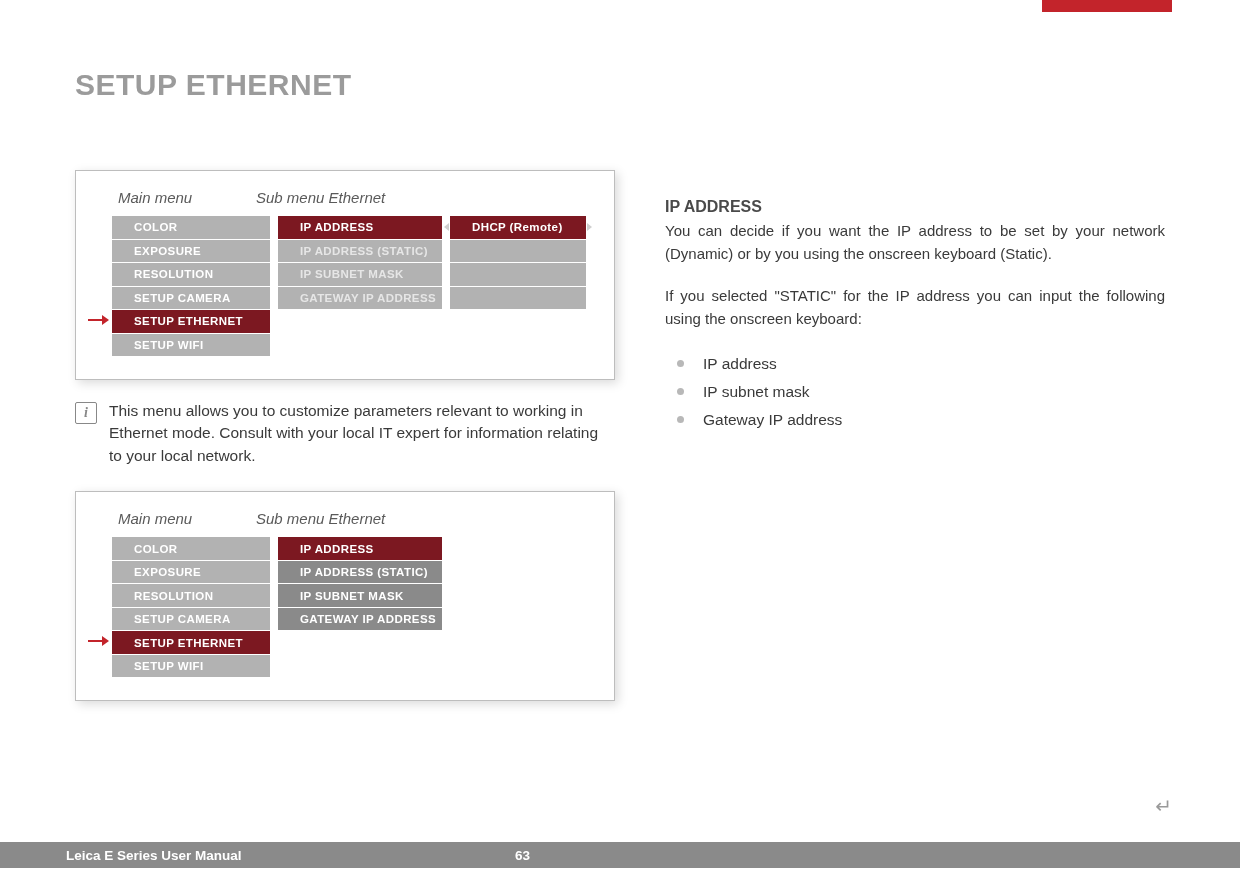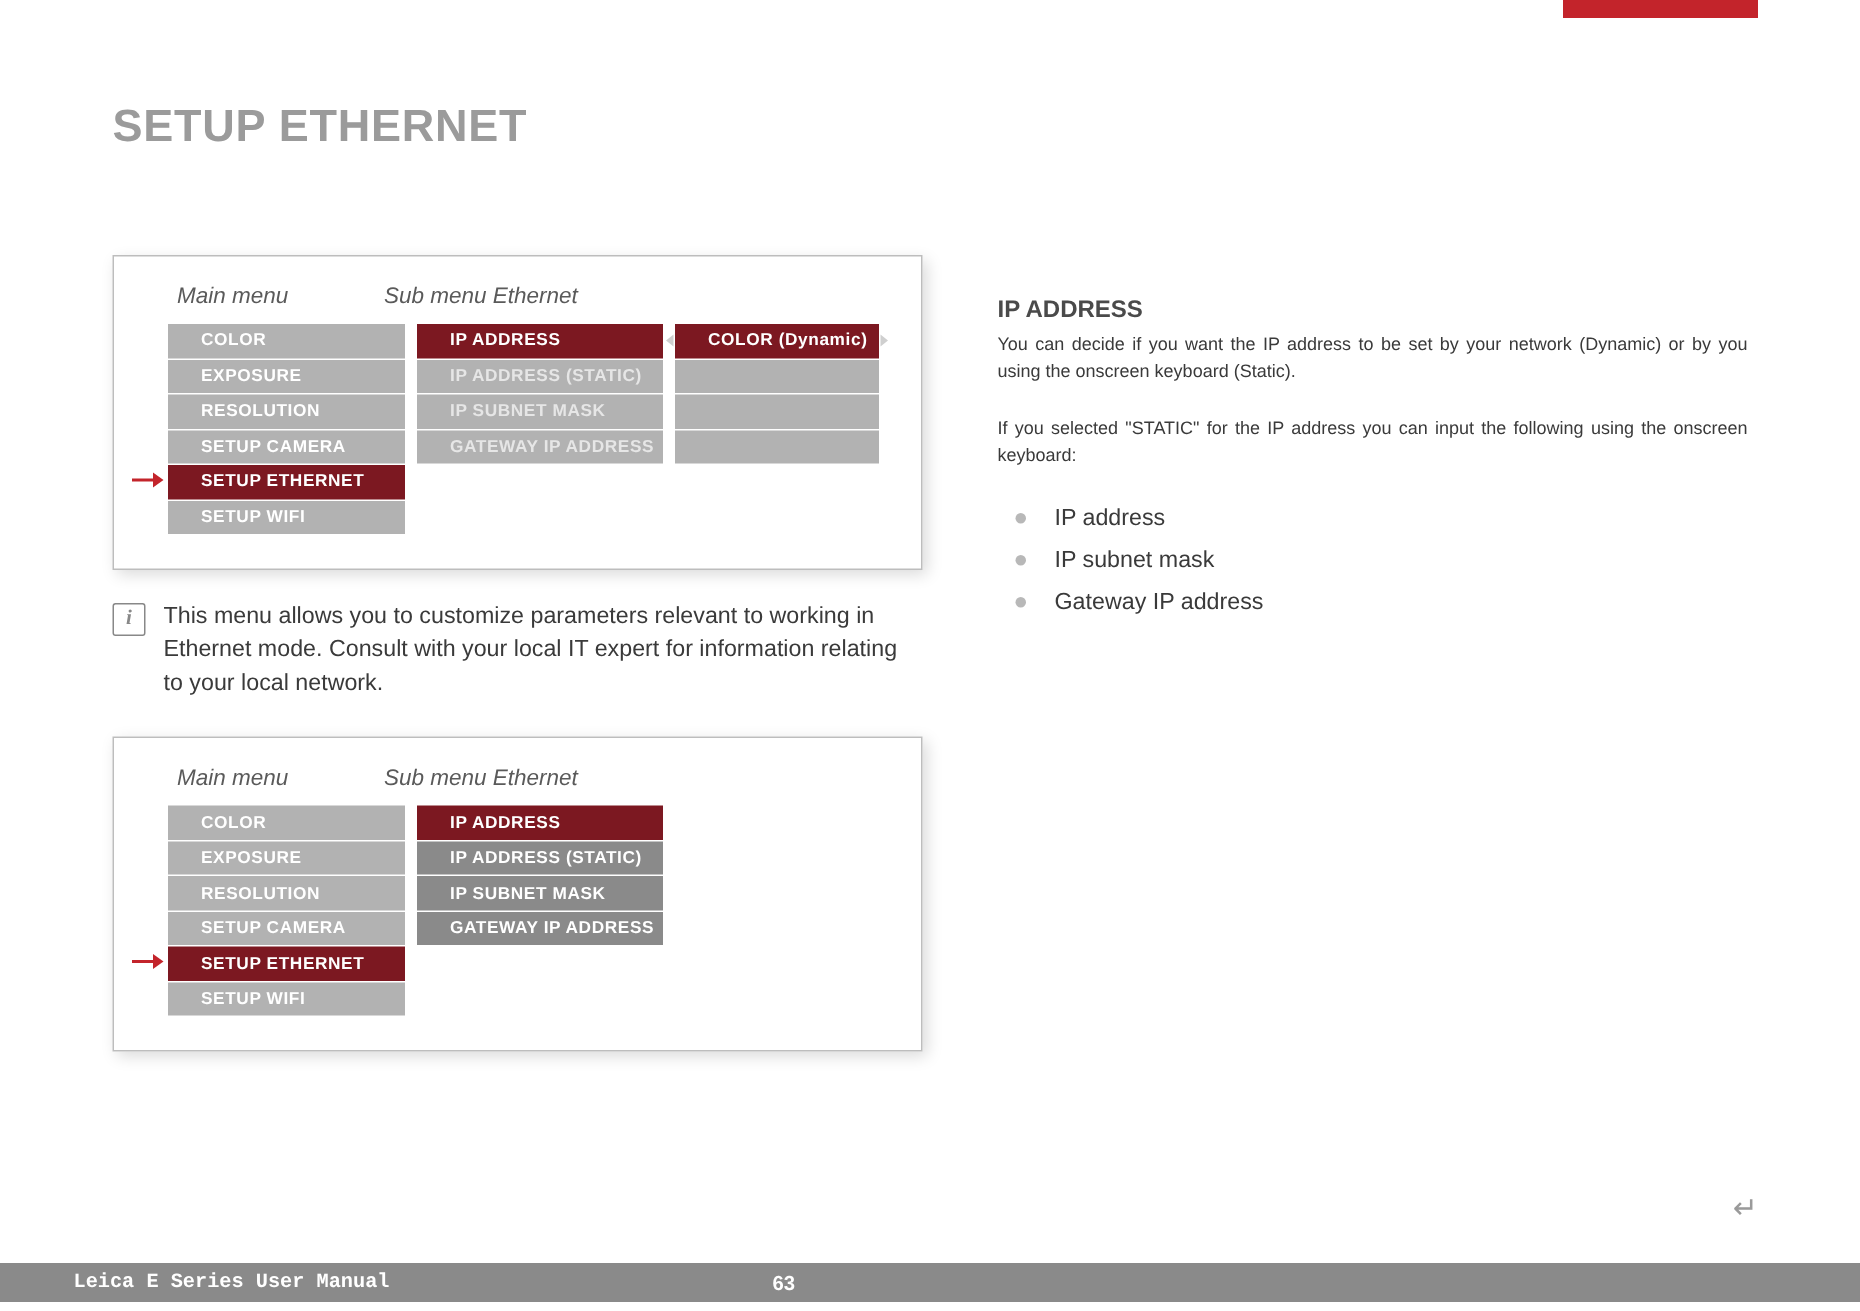--- a/index.html
+++ b/index.html
@@ -118,21 +118,21 @@
     flex: 0 0 22px;
     margin-top: 2px;
   }
   .right-col h2 {
     font-size: 16px;
     font-weight: 700;
     color: #4a4a4a;
     margin-bottom: 4px;
   }
   .right-col p {
-    font-size: 12px;
+    font-size: 15px;
     line-height: 1.5;
     color: #3a3a3a;
     margin-bottom: 20px;
     text-align: justify;
   }
   .bullets { list-style: none; padding-left: 12px; }
   .bullets li {
     font-size: 15.5px;
     line-height: 1.8;
     color: #3a3a3a;
@@ -164,21 +164,21 @@
   .footer .bar {
     background: #8a8a8a;
     color: #fff;
     height: 26px;
     display: flex;
     align-items: center;
     width: 100%;
     font-size: 13.5px;
     font-weight: 700;
   }
-  .footer .bar .f1 { flex: 0 0 430px; padding-left: 49px; font-family: Liberation Mono, monospace;}
+  .footer .bar .f1 { flex: 0 0 430px; padding-left: 66px;}
   .footer .bar .f2 { flex: 1; text-align: left;}
   .footer .bar .f3 { flex: 0 0 100px; text-align: right; }
 </style>
 </head>
 <body>
 
 <div class="red-tab"></div>
 
 <div class="page">
   <div class="left-col">
@@ -203,21 +203,21 @@
               <div class="cell sel">SETUP ETHERNET</div>
               <div class="cell grey">SETUP WIFI</div>
             </div>
           <div class="col-sub" id="p1-sub">
               <div class="cell sel">IP ADDRESS</div>
               <div class="cell ghost">IP ADDRESS (STATIC)</div>
               <div class="cell ghost">IP SUBNET MASK</div>
               <div class="cell ghost">GATEWAY IP ADDRESS</div>
             </div>
           <div class="col-val val-triangles" id="p1-val">
-              <div class="cell sel">COLOR (Dynamic)</div>
+              <div class="cell sel">DHCP (Remote)</div>
               <div class="cell empty"></div>
               <div class="cell empty"></div>
               <div class="cell empty"></div>
             </div>
         </div>
       </div>
     </div>
 
     <div class="info-block">
       <div class="info-icon">i</div>

